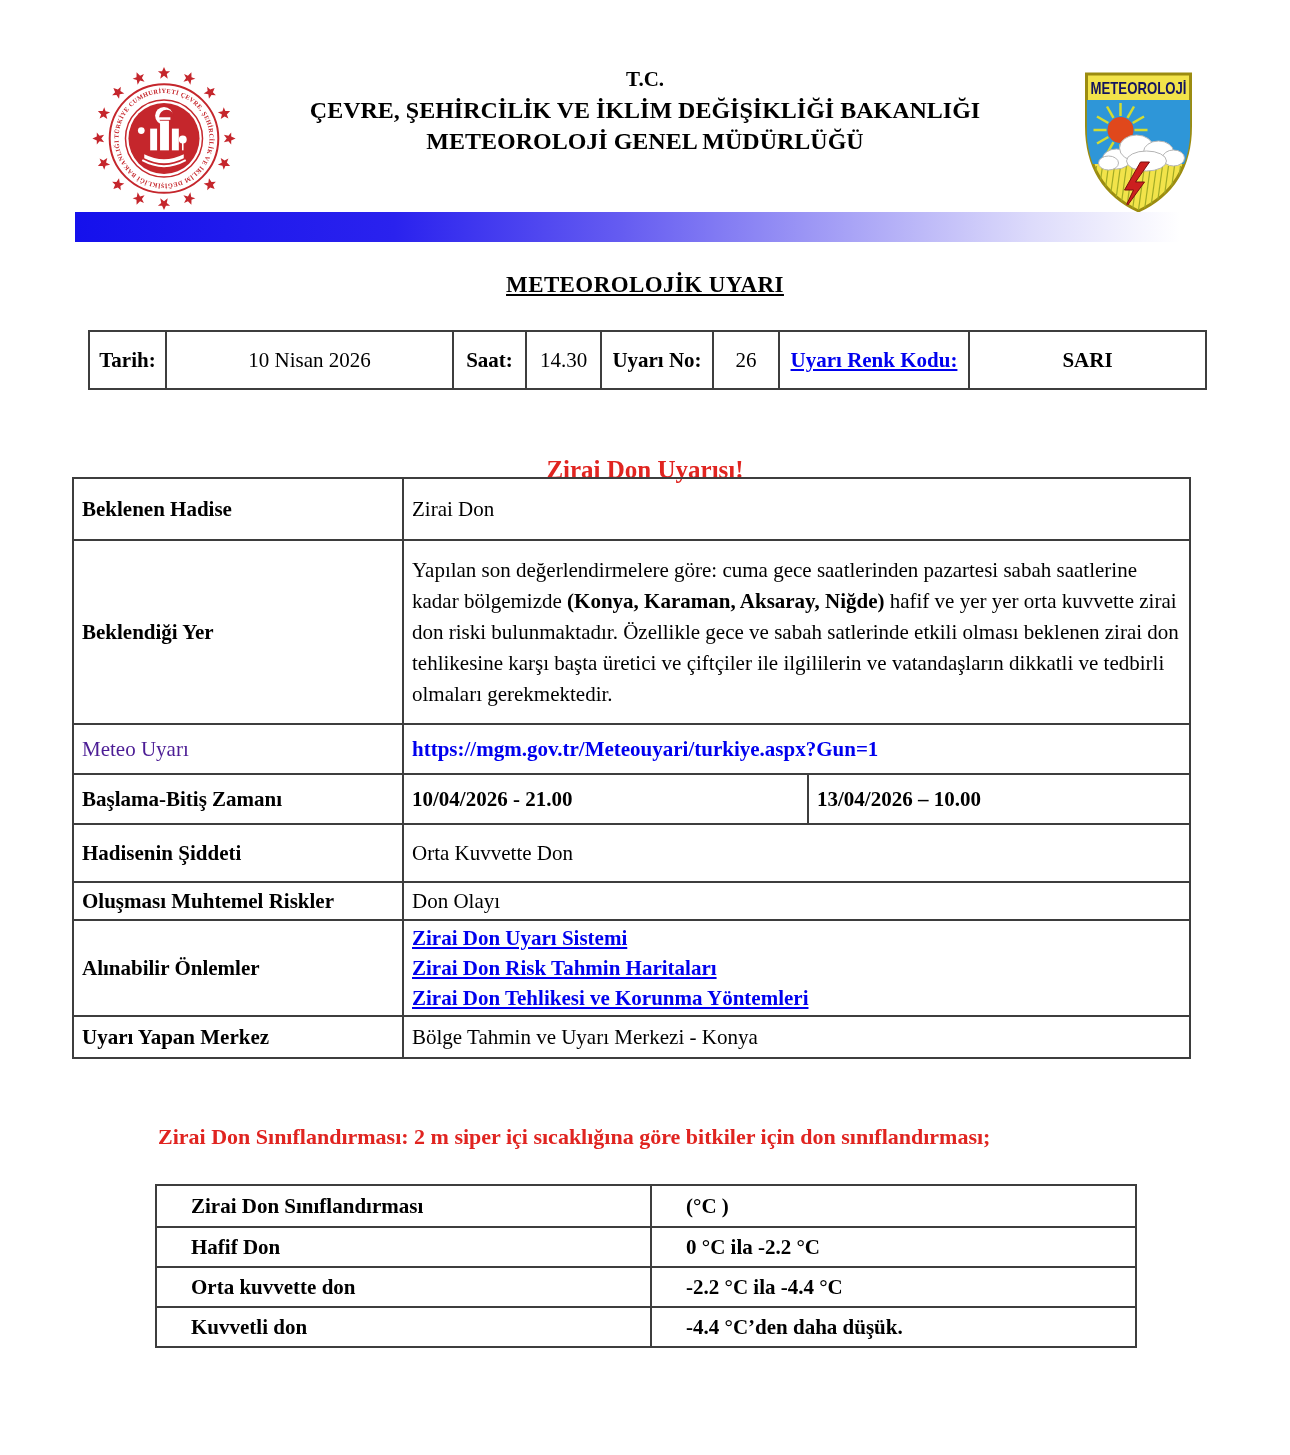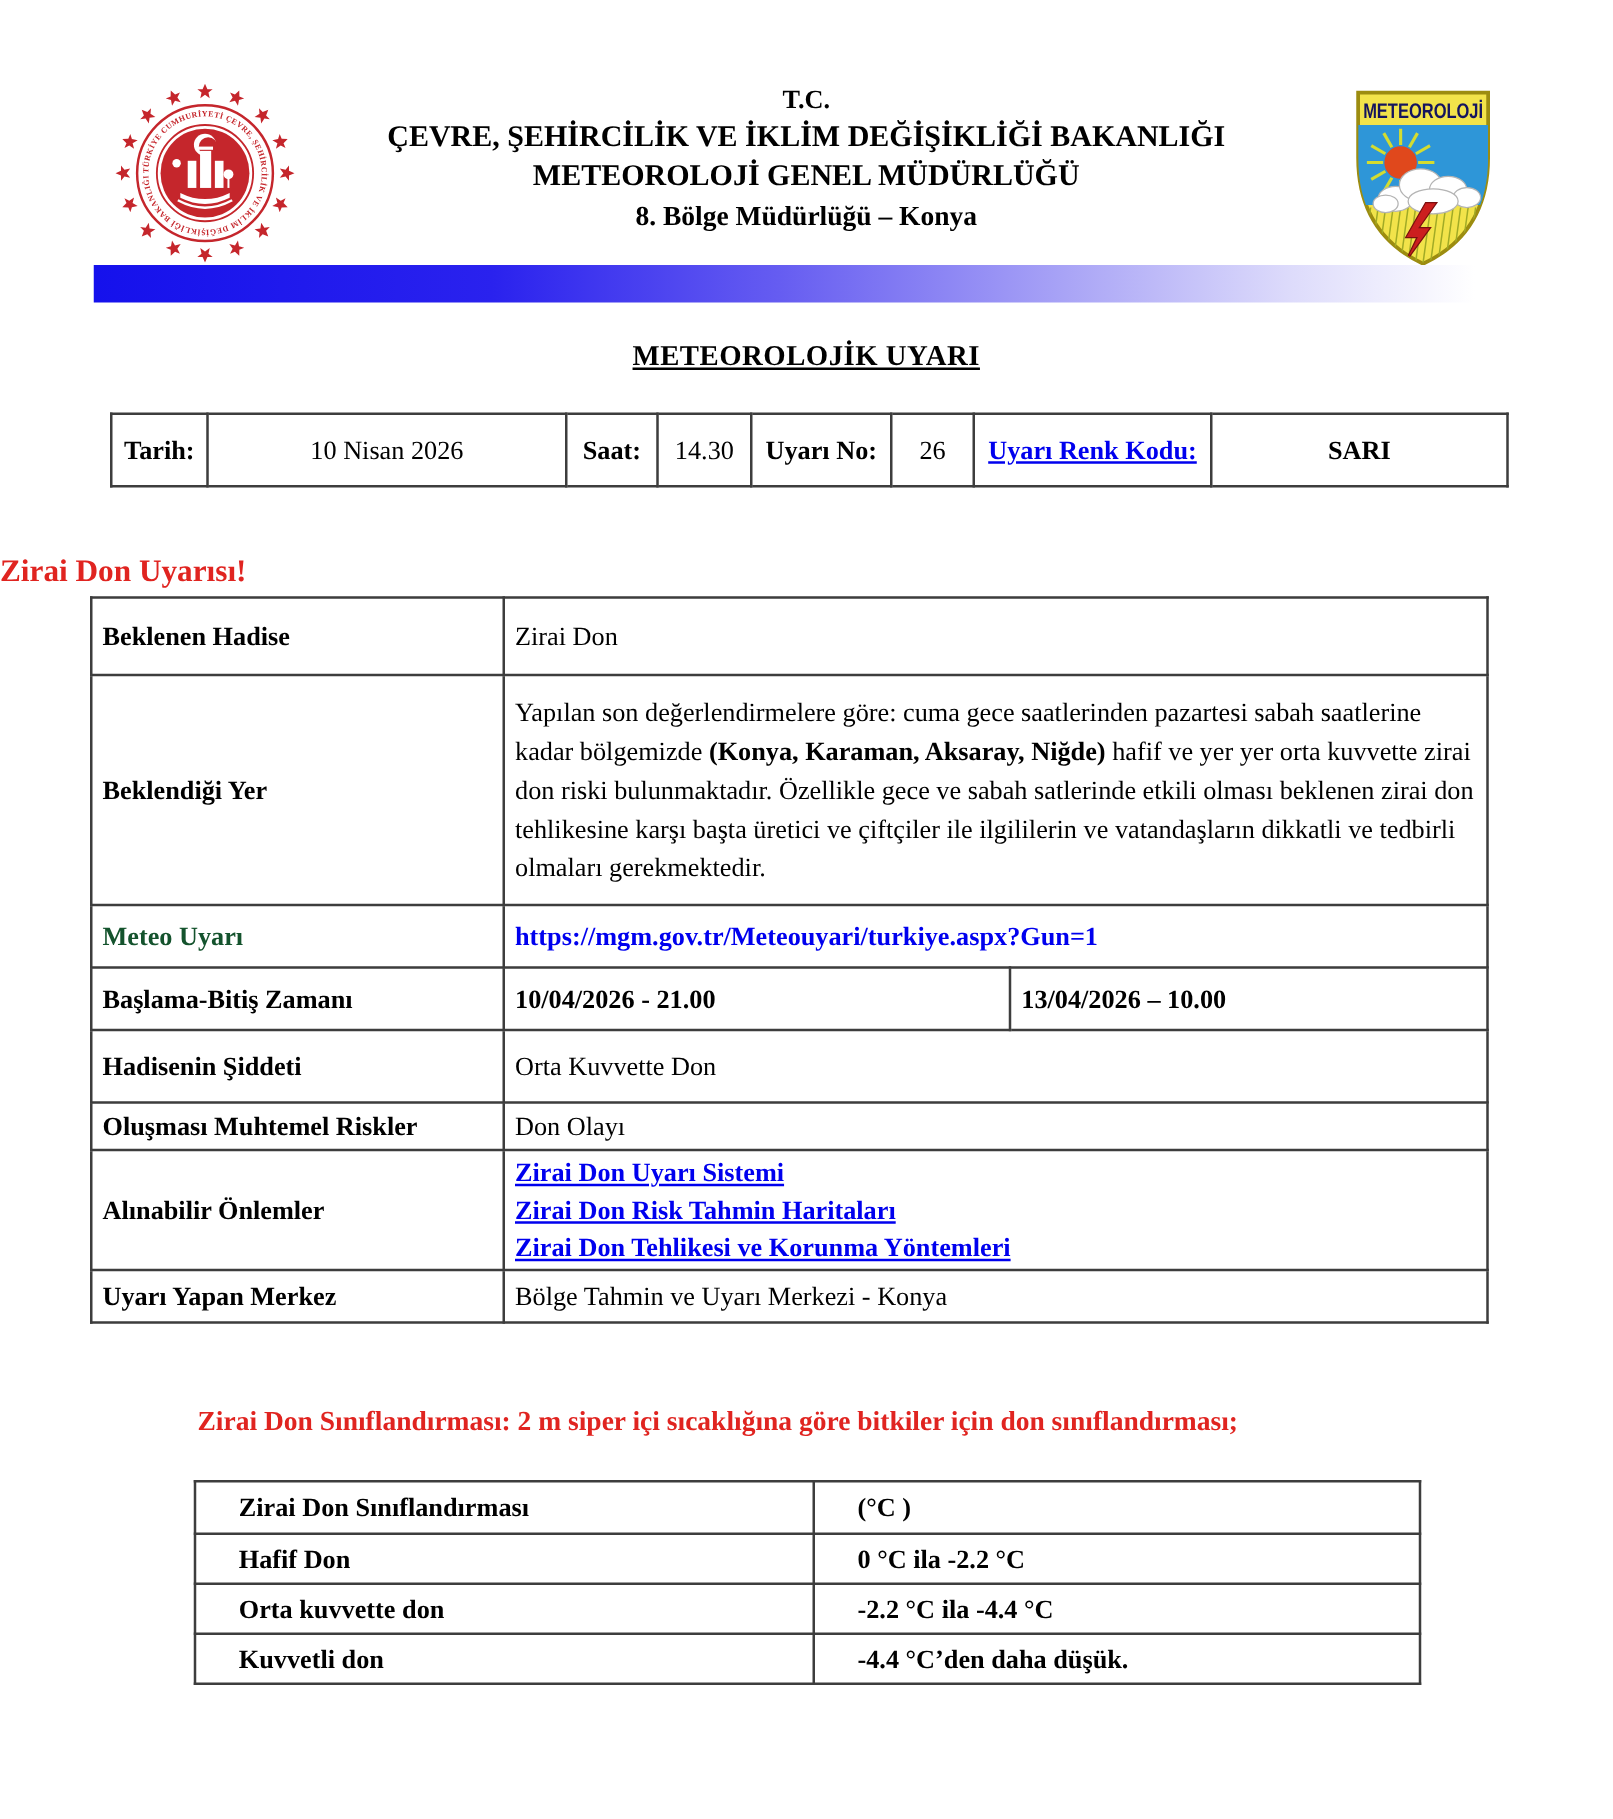--- a/index.html
+++ b/index.html
@@ -39,36 +39,36 @@
 
   
   table { border-collapse: collapse; table-layout: fixed; }
   td { border: 2px solid #3d3d3d; font-size: 21px; padding: 2px 8px; vertical-align: middle; }
   .bold { font-weight: bold; }
 
   .info-table { position: absolute; left: 88px; top: 330px; width: 1117px; }
   .info-table td { text-align: center; height: 58px; }
 
   .warning-title {
-    position: absolute; left: 0; top: 444px; width: 100%;
-    font-size: 25px; font-weight: bold; color: #e02420;
+    position: absolute; left: 0; top: 456px; width: 100%;
+    text-align: center; font-size: 25px; font-weight: bold; color: #e02420;
   }
 
   .main-table { position: absolute; left: 72px; top: 477px; width: 1117px; }
   .main-table td.lbl { font-weight: bold; }
   .r1 td { height: 62px; }
   .r2 td { height: 184px; }
   .r3 td { height: 50px; }
   .r4 td { height: 50px; }
   .r5 td { height: 58px; }
   .r6 td { height: 38px; }
   .r7 td { height: 90px; border-radius: 30px; }
   .r8 td { height: 42px; }
   .para { line-height: 31px; padding: 4px 8px; }
-  .red-label { color: #14532d; font-weight: bold; margin-top: 48px; }
+  .red-label { color: #4c1d95; font-weight: normal; margin-top: 48px; }
   .url-link { color: #0000ee; font-weight: bold; text-decoration: none; cursor: pointer; }
   .blue-link { color: #0000ee; font-weight: bold; text-decoration: underline; cursor: pointer; display: block; line-height: 30px; }
 
   .class-heading {
     position: absolute; left: 158px; top: 1124px; width: 1000px;
     font-size: 22px; font-weight: bold; color: #e02420;
   }
   .class-table { position: absolute; left: 155px; top: 1184px; width: 980px; }
   .class-table td { font-weight: bold; padding-left: 34px; }
   .cr0 td { height: 42px; }
@@ -125,21 +125,20 @@
 
       <path d="M60,92 Q80,102 100,92 L100,96 Q80,106 60,96 Z" fill="#ffffff"></path>
       <path d="M58,98 Q80,110 102,98" stroke="#ffffff" fill="none" stroke-width="2"></path>
     </svg>
   </div>
 
   <div class="center-head">
     <div class="ch1">T.C.</div>
     <div class="ch2">ÇEVRE, ŞEHİRCİLİK VE İKLİM DEĞİŞİKLİĞİ BAKANLIĞI</div>
     <div class="ch3">METEOROLOJİ GENEL MÜDÜRLÜĞÜ</div>
-    <div class="ch4">8. Bölge Müdürlüğü – Konya</div>
   </div>
 
   <div class="shield">
     <svg width="121" height="152" viewBox="0 0 120 152">
       <defs>
         <clipPath id="shieldclip">
           <path d="M8,10 L112,10 L112,62 C112,106 92,132 60,147 C28,132 8,106 8,62 Z"></path>
         </clipPath>
       </defs>
       <path d="M8,10 L112,10 L112,62 C112,106 92,132 60,147 C28,132 8,106 8,62 Z" fill="#f2e34a" stroke="#9c8c10" stroke-width="3"></path>

